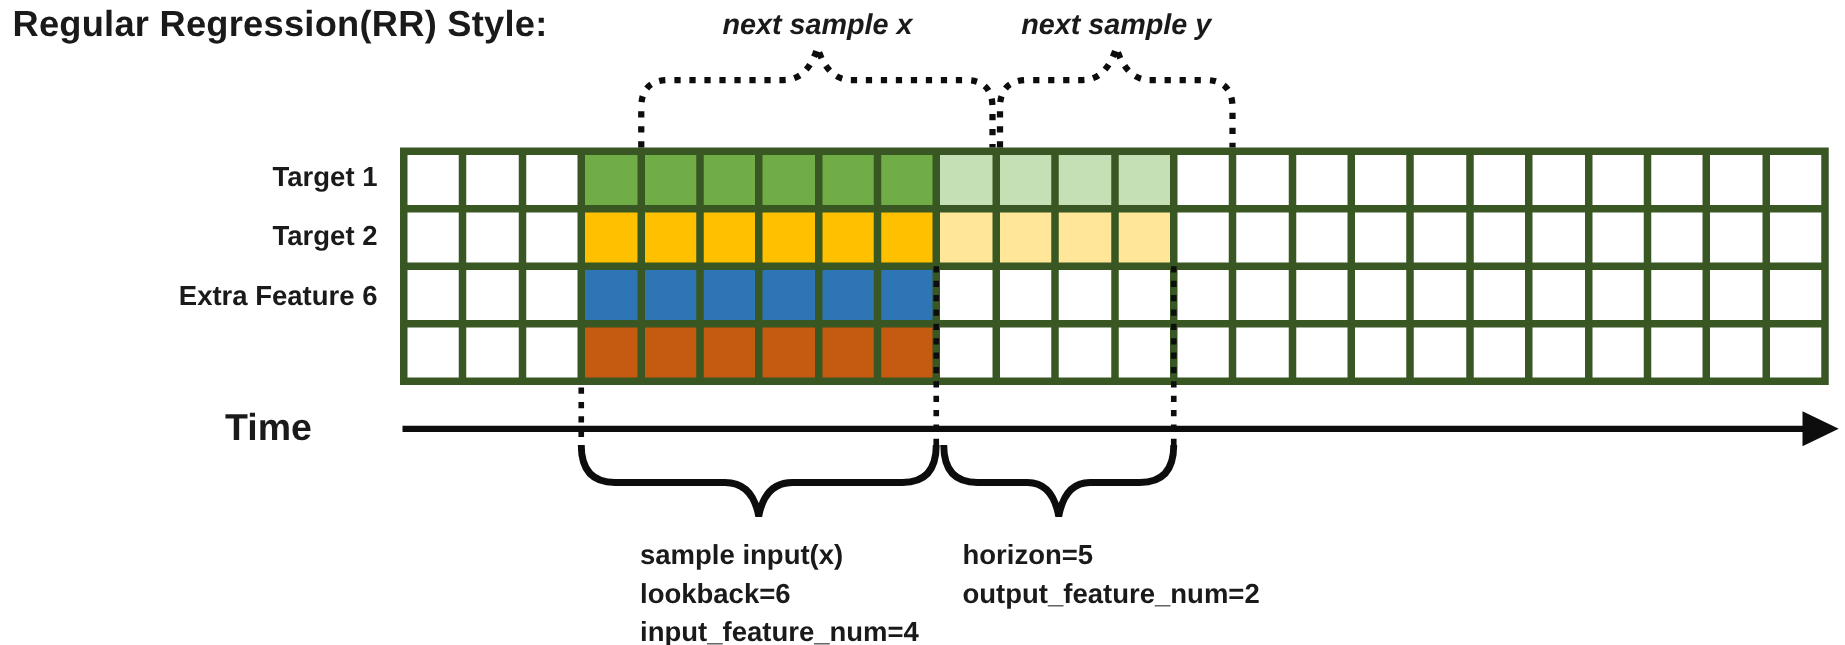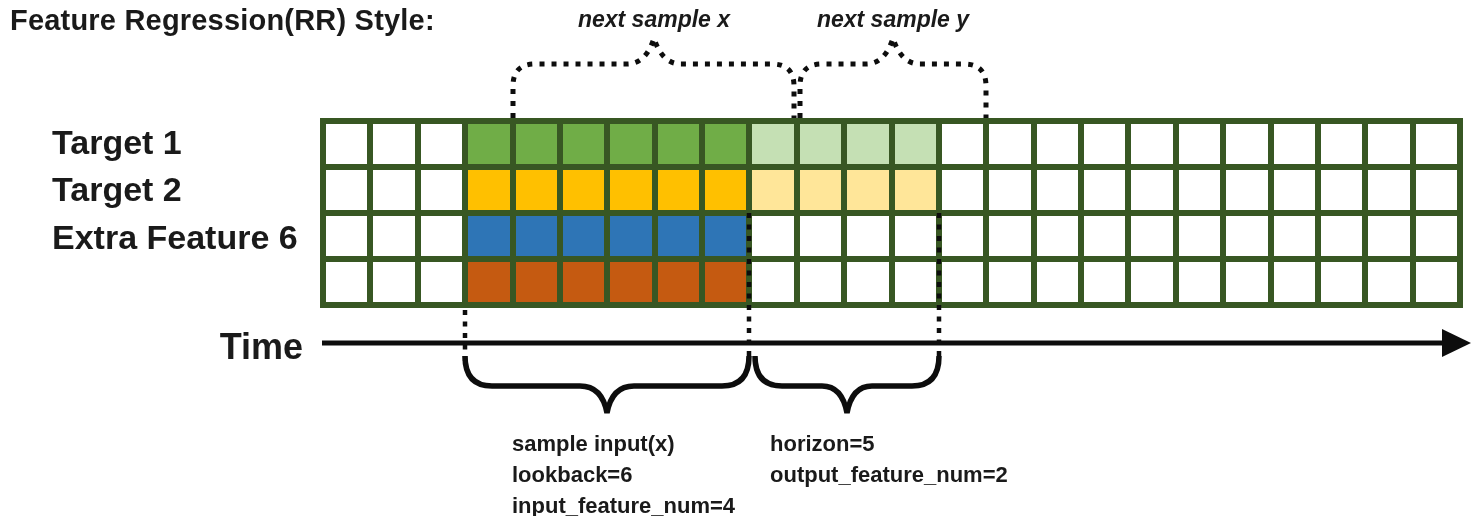--- a/index.html
+++ b/index.html
@@ -29,47 +29,47 @@
     box-sizing: border-box;
     background: #385723;
     display: grid;
     grid-template-columns: repeat(24, 1fr);
     grid-template-rows: repeat(4, 1fr);
     gap: 6px;
     padding: 6px;
   }
   .cell { width: 100%; height: 100%; }
   .row-label {
-    position: absolute; left: 52px; width: 270px; height: 32px;
-    line-height: 32px; text-align: left;
-    font-size: 34px; font-weight: bold; white-space: nowrap;
+    position: absolute; left: 32px; width: 270px; height: 32px;
+    line-height: 32px; text-align: right;
+    font-size: 22px; font-weight: bold; white-space: nowrap;
   }
   .time-label {
     position: absolute; left: 180px; top: 326px; width: 123px;
-    font-size: 36px; font-weight: bold; text-align: right;
+    font-size: 30px; font-weight: bold; 
     white-space: nowrap;
   }
   .caption {
     position: absolute; top: 428px;
     font-size: 22px; font-weight: 600; line-height: 31px;
     white-space: nowrap;
   }
   #caption-input  { left: 512px; }
   #caption-output { left: 770px; }
   #overlay {
     position: absolute; left: 0; top: 0;
     pointer-events: none;
   }
 </style>
 </head>
 <body>
 
 <div id="canvas">
 
-  <div class="title">Feature Regression(RR) Style:</div>
+  <div class="title">Regular Regression(RR) Style:</div>
 
   <div id="label-next-y" class="top-label">next sample y</div>
   <div id="label-next-x" class="top-label">next sample x</div>
 
   <div class="row-label" style="top:126px;">Target 1</div>
   <div class="row-label" style="top:173px;">Target 2</div>
   <div class="row-label" style="top:221px;">Extra Feature 6</div>
 
   <div id="grid">
       <div class="cell" style="background: rgb(255, 255, 255);"></div>

